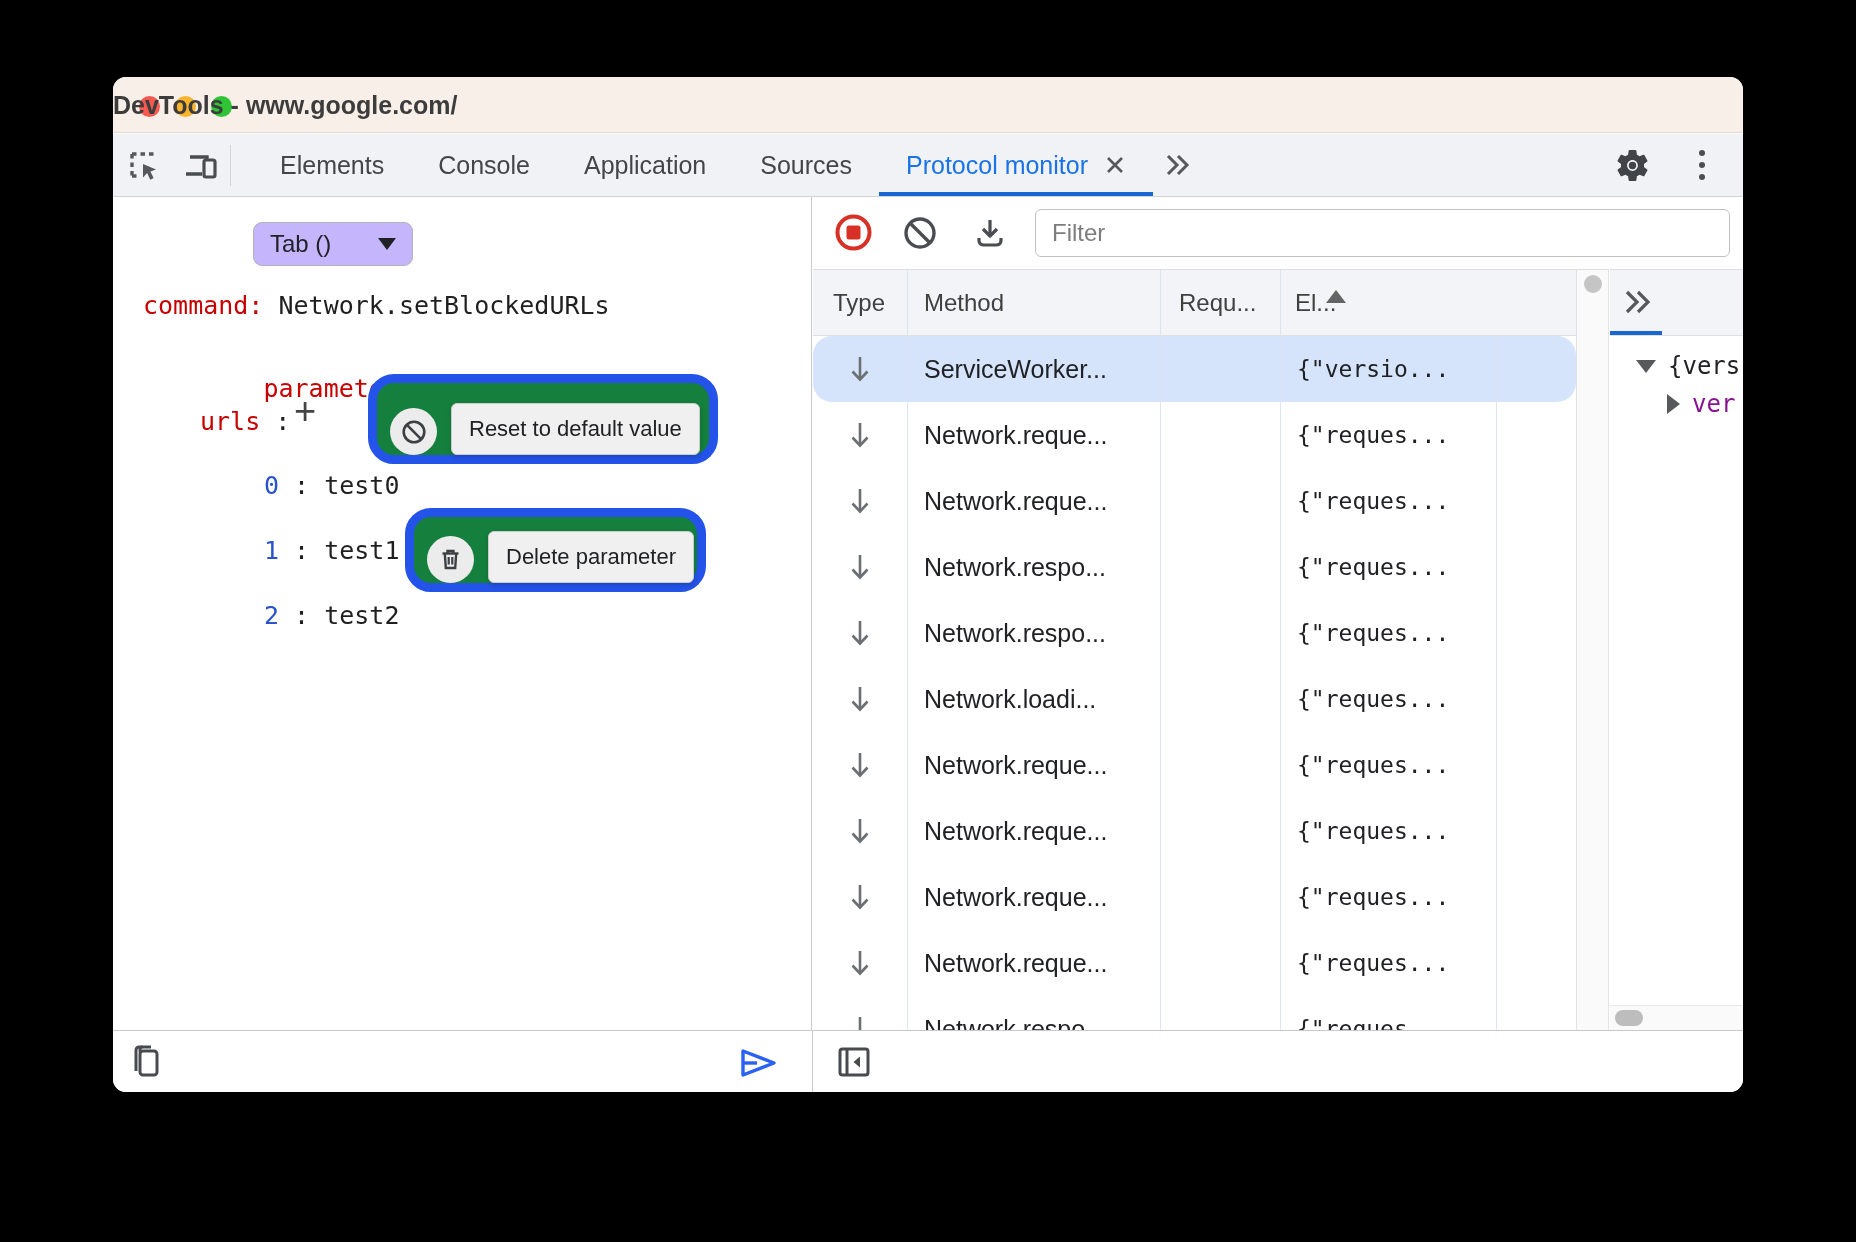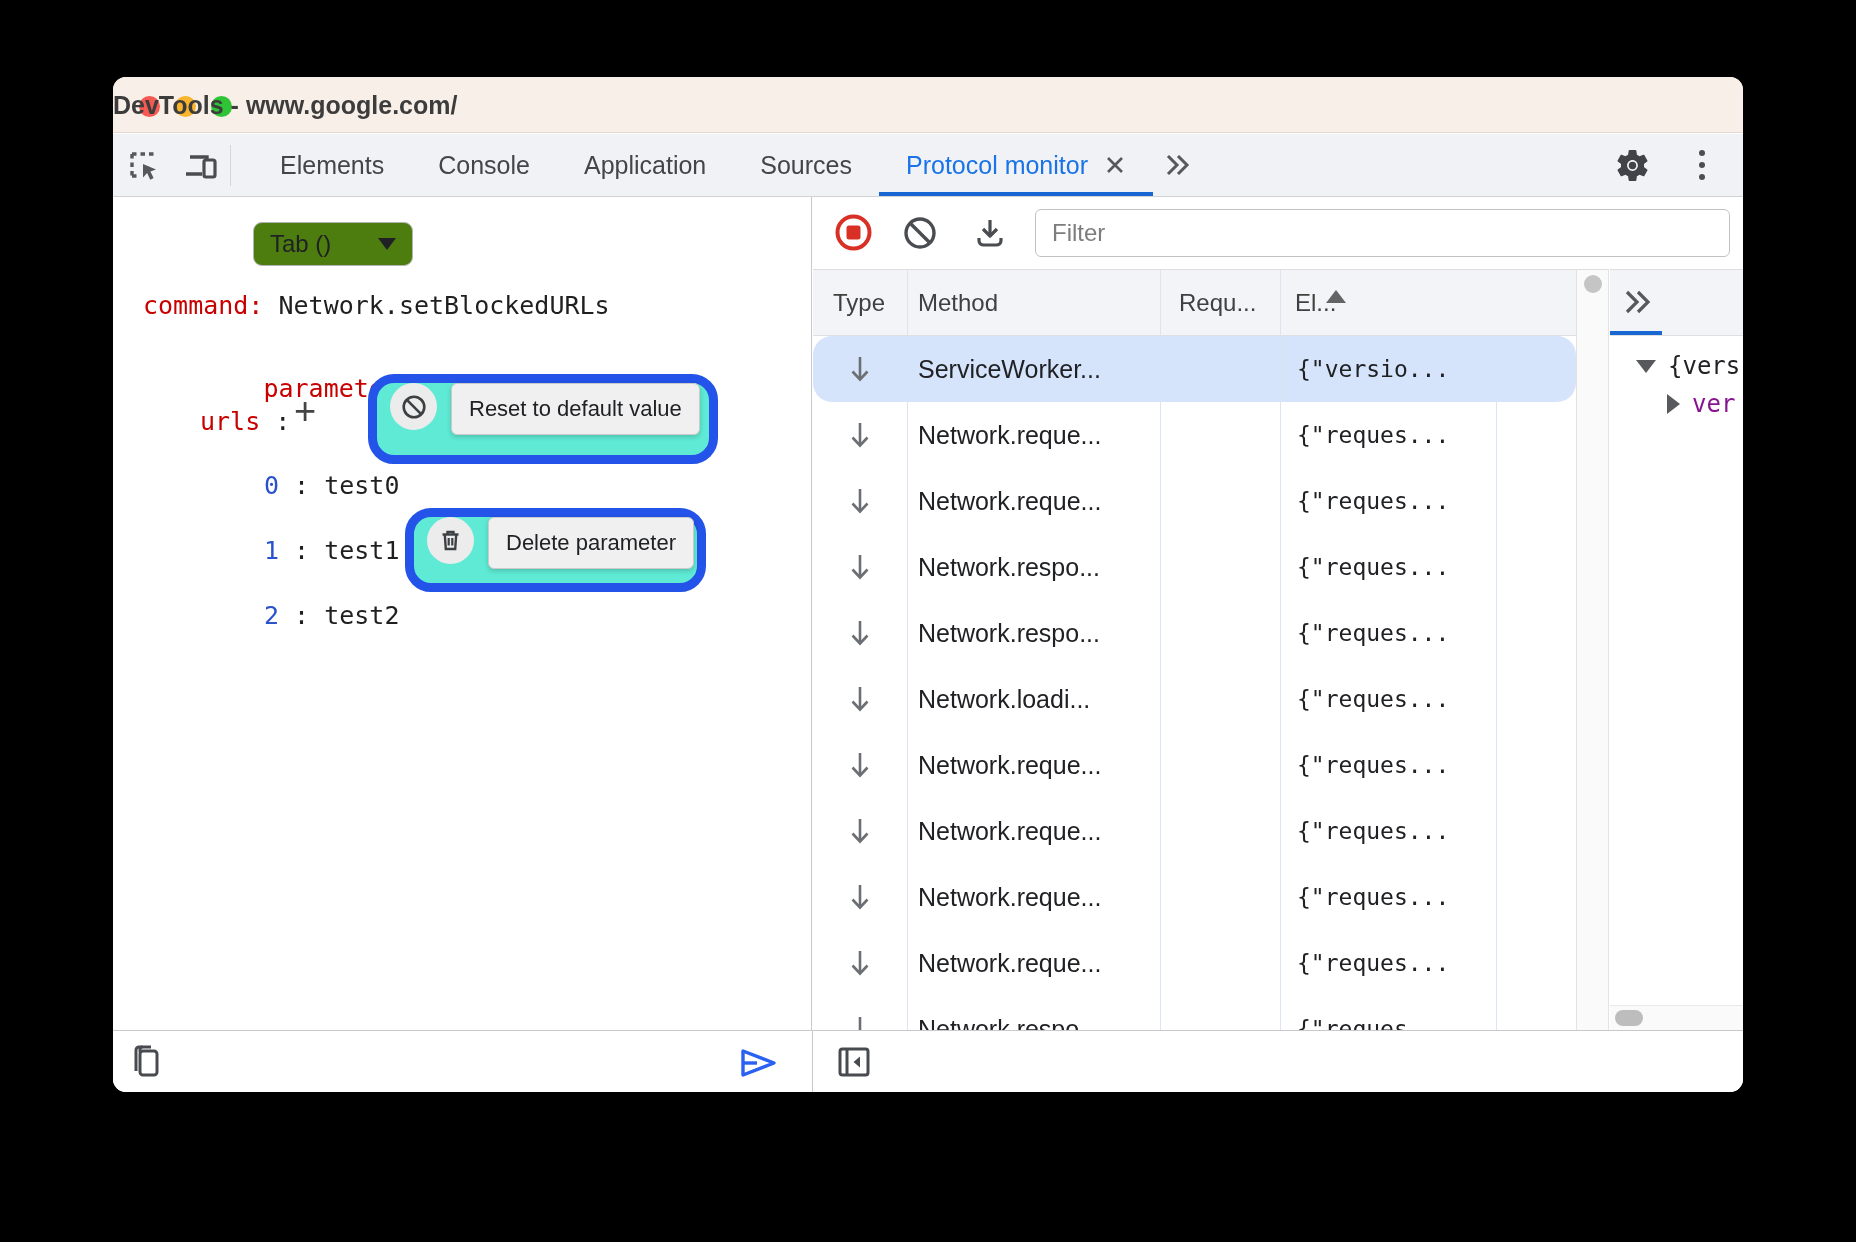--- a/index.html
+++ b/index.html
@@ -42,29 +42,29 @@
 
   
   .main { position:absolute; left:0; top:120px; width:100%; height:833px; background:#fff; }
   .editor { position:absolute; left:0; top:0; width:699px; height:100%;
             border-right:1px solid #c9c9c9;
             font-family:"DejaVu Sans Mono", monospace; font-size:25px; color:#1f1f1f; }
   .eline { position:absolute; white-space:pre; }
   .kw { color:#c80000; }
   .num { color:#2a52cc; }
   .dropdown { position:absolute; left:140px; top:25px; width:160px; height:44px;
-              border:1px solid #b3b3b3; border-radius:9px; background:#4d7c0f;
+              border:1px solid #b3b3b3; border-radius:9px; background:#c4b5fd;
               font-family:"Liberation Sans", sans-serif; font-size:24px; color:#202124;
               display:flex; align-items:center; padding:0 16px; }
   .dd-caret { margin-left:auto; width:0; height:0; border-left:9px solid transparent;
               border-right:9px solid transparent; border-top:12px solid #202124; }
   .plus { position:absolute; left:181px; top:193px; font-size:38px; color:#444;
           font-family:"Liberation Sans", sans-serif; font-weight:400; }
-  .ring { position:absolute; border:9px solid #2353e8; border-radius:26px; background:#5eead4;
-          display:flex; align-items:flex-start; padding-left:13px; gap:14px; }
+  .ring { position:absolute; border:9px solid #2353e8; border-radius:26px; background:#15803d;
+          display:flex; align-items:flex-end; padding-left:13px; gap:14px; }
   .circle-btn { width:47px; height:47px; border-radius:50%; background:#ececec;
                 display:flex; align-items:center; justify-content:center; flex:0 0 auto; }
   .tooltip-btn { height:52px; background:#f0f0f0; border:1px solid #cbcbcb; border-radius:6px;
                  box-shadow:0 2px 5px rgba(0,0,0,.18); display:flex; align-items:center;
                  padding:0 17px; font-family:"Liberation Sans", sans-serif; font-size:22px;
                  color:#202124; white-space:nowrap; }
 
   
   .monitor { position:absolute; left:700px; top:0; width:930px; height:100%; }
   .mtoolbar { position:absolute; left:0; top:0; width:100%; height:72px; background:#fff; }
@@ -74,21 +74,21 @@
             padding:0 16px; outline:none; background:#fff; }
   .filter::placeholder { color:#7d7d7d; }
 
   .grid { position:absolute; left:0; top:72px; width:763px; height:761px; overflow:hidden;
           border-top:1px solid #dedede; }
   .gheader { display:flex; height:66px; background:#f2f4f7; border-bottom:1px solid #e0e0e0;
              font-size:24px; color:#404040; }
   .gcell { flex:0 0 auto; display:flex; align-items:center; overflow:hidden; }
   .gcell + .gcell { border-left:1px solid #dce3f2; }
   .c-type { width:94px; padding-left:20px; }
-  .c-method { width:253px; padding-left:10px;text-align:center; }
+  .c-method { width:253px; padding-left:16px;text-align:center; }
   .c-requ { width:120px; padding-left:18px; }
   .c-resp { width:216px; padding-left:16px; }
   .c-el { width:80px; padding-left:14px; position:relative; }
   .sort-up { position:absolute; right:14px; top:20px; width:0; height:0;
              border-left:10px solid transparent; border-right:10px solid transparent;
              border-bottom:13px solid #4a4a4a; opacity:.85; }
   .grow { display:flex; height:66px; background:#fff;border-radius:19px; }
   .grow.selected { background:#d6e4fb; }
   .grow .c-type { justify-content:center; padding-left:0; }
   .method-txt { font-size:25px; color:#202124; white-space:nowrap; }

